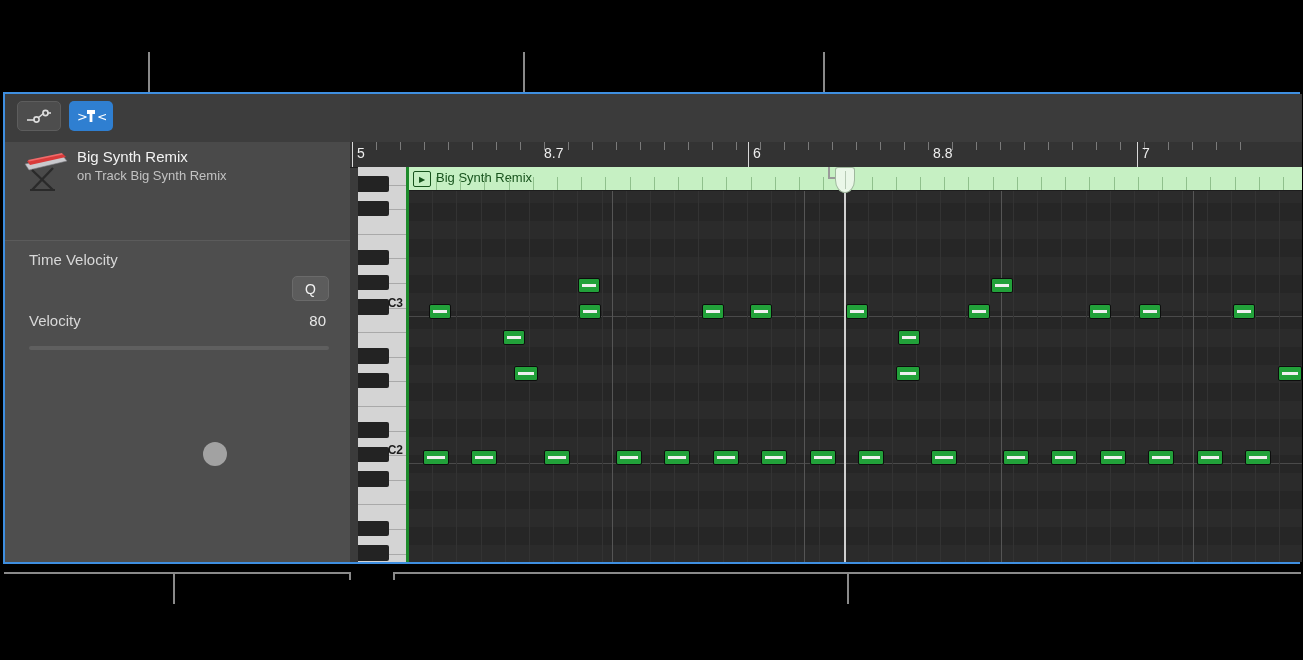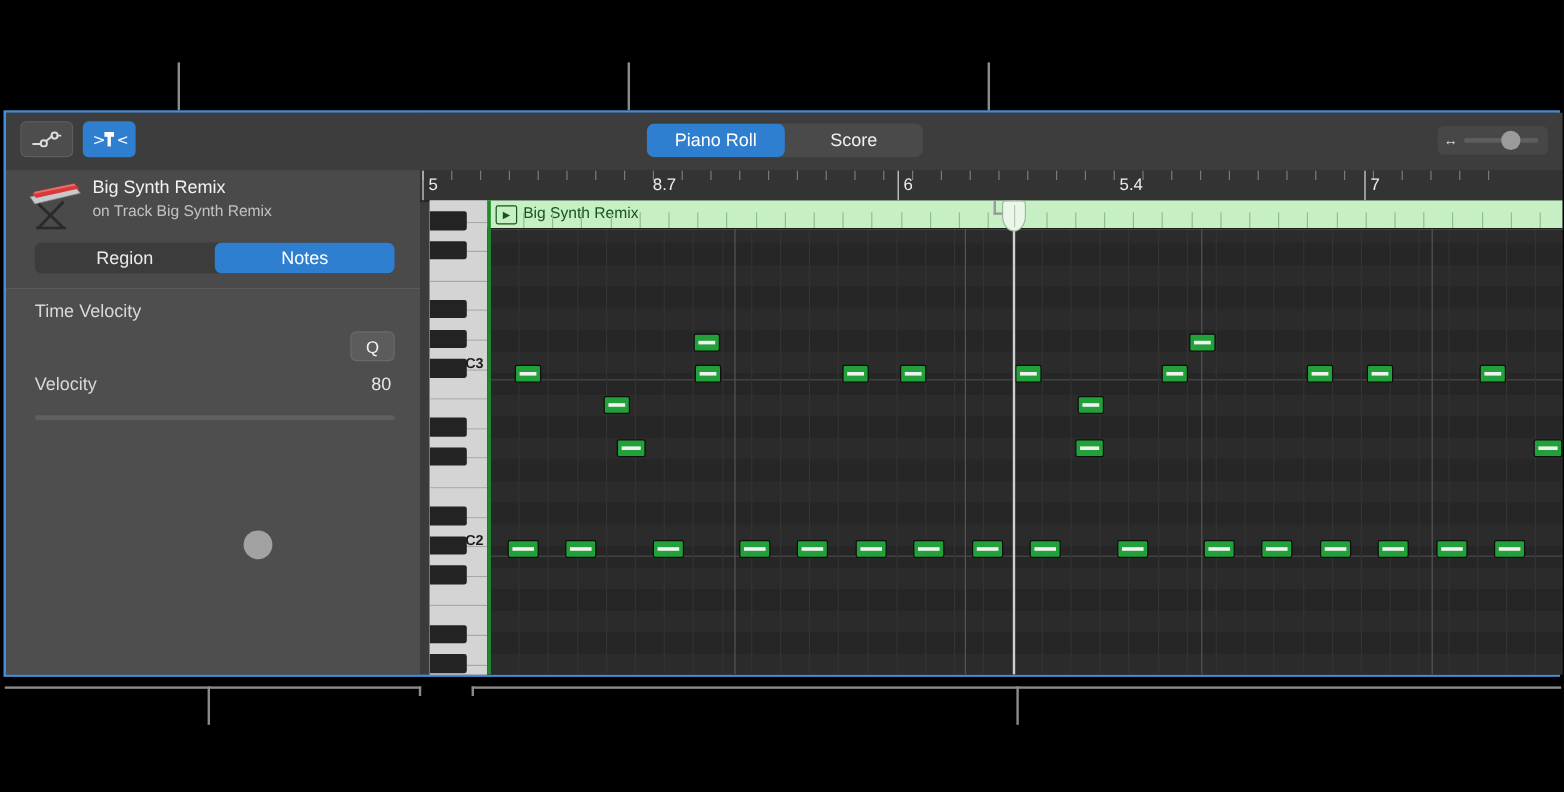--- a/index.html
+++ b/index.html
@@ -150,53 +150,37 @@
           <polygon points="8,13 44,6 47,9 11,17" fill="#d83a3a"></polygon>
           <polygon points="9,12 43,5 44,6.5 10,13.5" fill="#f06a6a"></polygon>
           <line x1="13" y1="22" x2="34" y2="42" stroke="#2a2a2a" stroke-width="2.4"></line>
           <line x1="34" y1="20" x2="13" y2="42" stroke="#2a2a2a" stroke-width="2.4"></line>
           <line x1="11" y1="42" x2="36" y2="42" stroke="#2a2a2a" stroke-width="2"></line>
         </svg>
         <div id="track-title">Big Synth Remix</div>
         <div id="track-sub">on Track Big Synth Remix</div>
       </div>
 
-      <div id="seg-wrap">
-        <div class="seg">Region</div>
-        <div class="seg active">Notes</div>
-      </div>
 
       <div id="insp-divider"></div>
 
       <div id="insp-body">
         <div id="lbl-tq">Time Velocity</div>
         <div id="q-btn">Q</div>
 
         <div id="lbl-vel">Velocity</div>
         <div id="val-vel">80</div>
         <div id="vel-track">
           <div id="vel-knob" style="left: 174px;"></div>
         </div>
       </div>
     </div>
 
     <div id="editor">
 
-      <div id="ed-toolbar">
-        <div id="view-seg">
-          <div class="vseg active">Piano Roll</div>
-          <div class="vseg">Score</div>
-        </div>
-        <div id="zoom-ctl">
-          <div id="zoom-icon">↔</div>
-          <div id="zoom-track">
-            <div id="zoom-knob" style="left: 31px;"></div>
-          </div>
-        </div>
-      </div>
 
       <div id="ruler">
           <div class="rtick" style="left: 2px;"></div>
           <div class="rtick" style="left: 26px;"></div>
           <div class="rtick" style="left: 50px;"></div>
           <div class="rtick" style="left: 74px;"></div>
           <div class="rtick" style="left: 98px;"></div>
           <div class="rtick" style="left: 122px;"></div>
           <div class="rtick" style="left: 146px;"></div>
           <div class="rtick" style="left: 170px;"></div>
@@ -233,21 +217,21 @@
           <div class="rmark" style="left: 2px;">
             <span>5</span>
           </div>
           <div class="rmark sub" style="left: 206px; border-left: none;">
             <span>8.7</span>
           </div>
           <div class="rmark" style="left: 398px;">
             <span>6</span>
           </div>
           <div class="rmark sub" style="left: 595px; border-left: none;">
-            <span>5.4</span>
+            <span>8.8</span>
           </div>
           <div class="rmark" style="left: 787px;">
             <span>7</span>
           </div>
         </div>
 
       <div id="keys">
           <div class="wkey" style="top: -6px; height: 24.6px;"></div>
           <div class="wkey" style="top: 18.6px; height: 24.6px;"></div>
           <div class="wkey" style="top: 43.2px; height: 24.6px;"></div>

